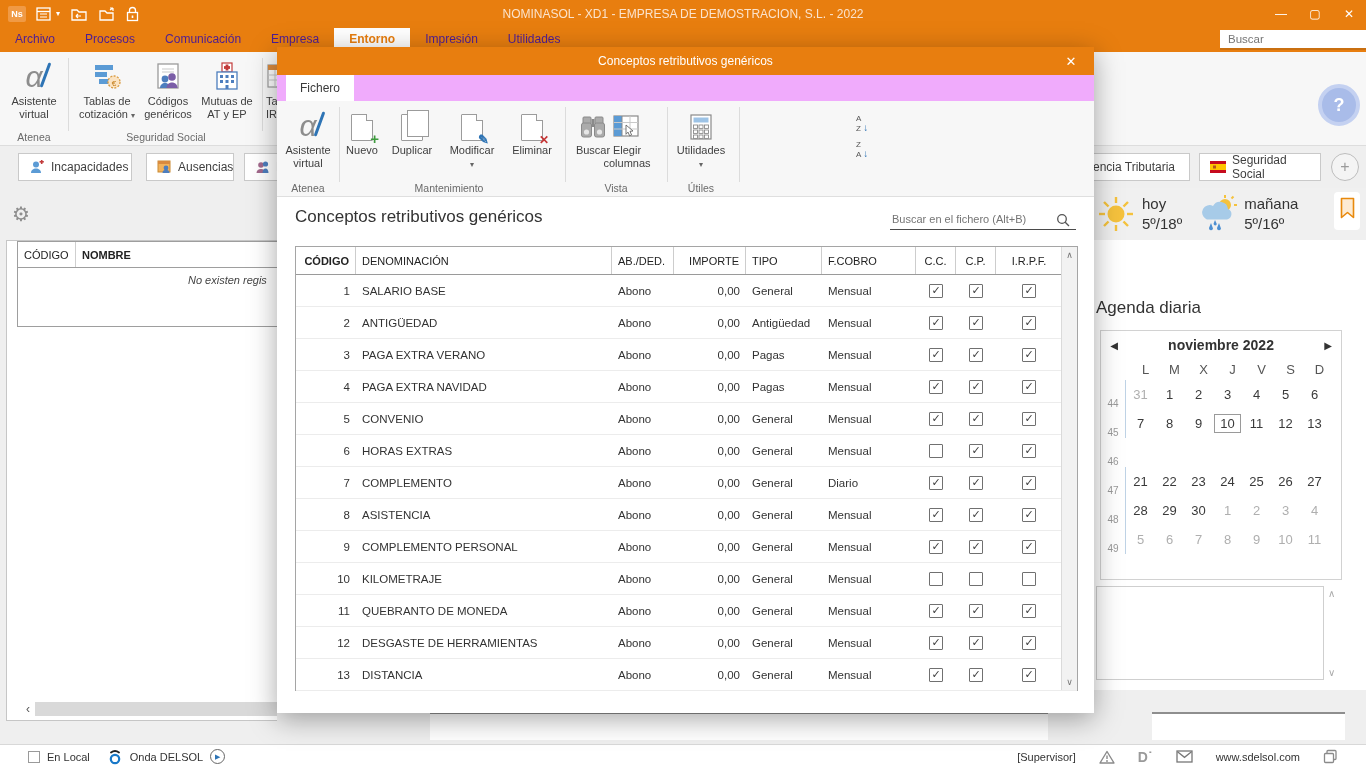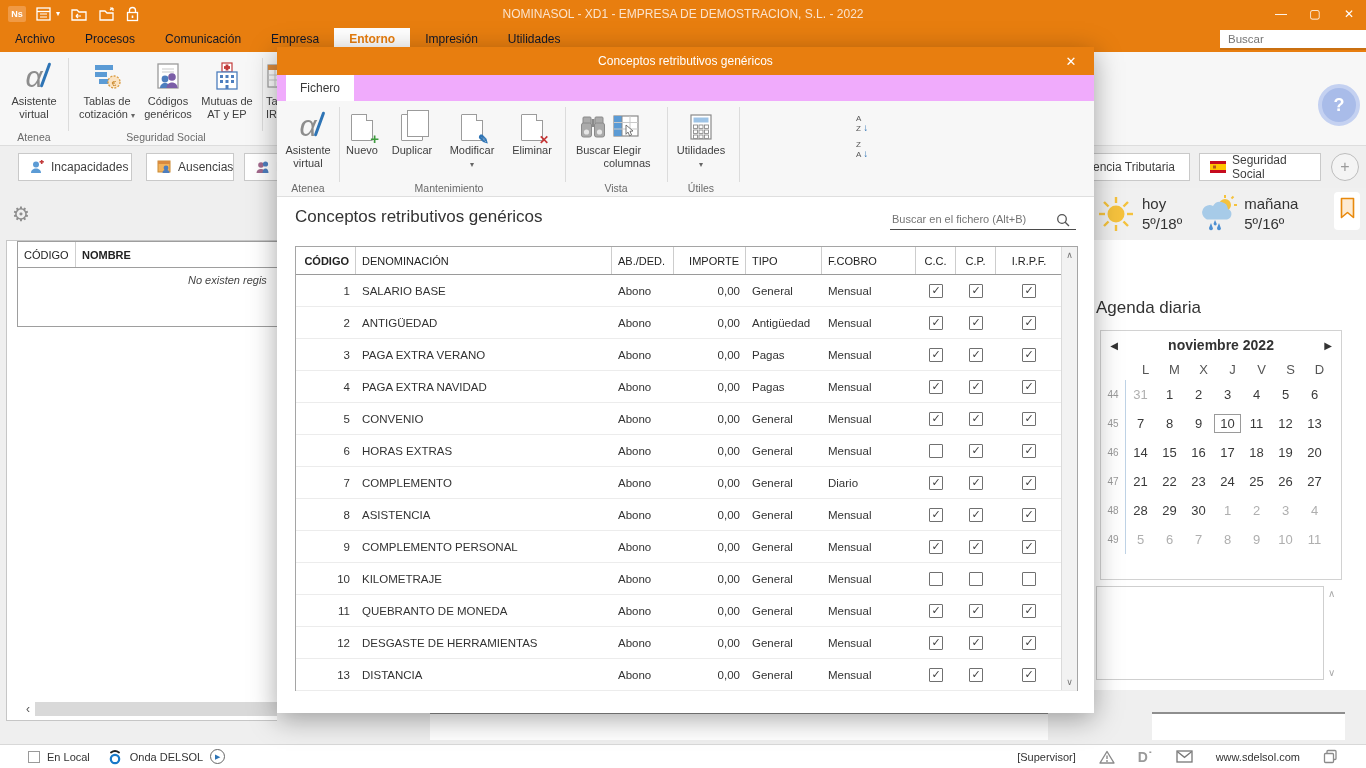--- a/index.html
+++ b/index.html
@@ -8,21 +8,21 @@
   .abs{position:absolute}
   
   .titlebar{left:0;top:0;width:1366px;height:28px;background:#E87E0F;display:flex;align-items:center;color:#fff;z-index:5}
   .tb-icons{display:flex;align-items:center;gap:10px;padding-left:8px}
   .ns-badge{width:18px;height:16px;background:#F09A45;color:#fff;font-size:9px;font-weight:bold;display:flex;align-items:center;justify-content:center;border-radius:2px}
   .tb-title{position:absolute;left:0;right:0;text-align:center;font-size:12px;color:#FBE3CC}
   .win-controls{margin-left:auto;display:flex;z-index:6}
   .win-btn{width:34px;height:28px;display:flex;align-items:center;justify-content:center;font-size:12px;color:#fff}
   
   .menubar{left:0;top:28px;width:1366px;height:24px;background:#E87E0F;display:flex;z-index:5}
-  .menu-item{color:#0f172a;font-size:12px;padding:4px 15px 5px;cursor:default}
+  .menu-item{color:#4c1d95;font-size:12px;padding:4px 15px 5px;cursor:default}
   .menu-item.active{background:#fff;color:#E87E0F;font-weight:bold}
   .top-search{position:absolute;right:0;top:2px;width:146px;height:20px;background:#fff;border:none;border-bottom:2px solid #C96F10;font-size:11.5px;color:#555;padding:0 8px;outline:none}
   
   .main-ribbon{left:0;top:52px;width:1366px;height:94px;background:#F7F7F7;border-bottom:1px solid #DDD;z-index:1}
   .rgrp-label{position:absolute;bottom:2px;left:0;right:0;text-align:center;font-size:10.5px;color:#6A6A6A}
   .rbtn{position:absolute;top:4px;display:flex;flex-direction:column;align-items:center;font-size:11px;color:#3F3F3F;text-align:center;line-height:1.15;cursor:default}
   .rbtn .ric{height:36px;display:flex;align-items:flex-end;justify-content:center;margin-bottom:3px}
   .vsep{position:absolute;top:6px;bottom:14px;width:1px;background:#DCDCDC}
   .caret{color:#666;font-size:8px;line-height:1}
   .alpha{font-size:30px;color:#8D8D8D;font-style:italic;position:relative;line-height:1}
@@ -90,21 +90,21 @@
   .weather{left:1094px;top:188px;width:272px;height:52px;background:#F0F0F0;display:flex;align-items:center;z-index:1}
   .wx-label{font-size:15px;color:#333;line-height:1.35}
   .bookmark-box{position:absolute;right:6px;top:4px;width:26px;height:38px;background:#fff;border-radius:4px;display:flex;align-items:flex-start;justify-content:center;padding-top:5px}
   .agenda-title{left:1096px;top:298px;font-size:17px;color:#333;z-index:1}
   .calendar{left:1100px;top:330px;width:242px;height:250px;background:#fff;border:1px solid #D2D2D2;z-index:1;font-size:13px}
   .cal-head{display:flex;align-items:center;height:28px;padding:0 6px}
   .cal-month{flex:1;text-align:center;font-weight:bold;color:#333;font-size:14px}
   .cal-arrow{color:#333;font-size:10px;width:14px;text-align:center}
   .cal-dayheads{display:flex;padding-left:30px;color:#555}
   .dayhead{width:29px;text-align:center;font-size:13px;padding:3px 0}
-  .calrow{display:flex;align-items:center;height:29px}
+  .calrow{display:flex;align-items:flex-end;height:29px}
   .wknum{width:24px;text-align:center;font-size:10px;color:#999}
   .days{display:flex;border-left:1px solid #BFD3E6;height:100%;align-items:center}
   .day{width:29px;text-align:center;color:#3A3A3A}
   .day.muted{color:#AFAFAF}
   .day.sel{outline:1px solid #9A9A9A;outline-offset:-1px;padding:2px 0;width:27px;margin:0 1px}
   .note-box{left:1096px;top:586px;width:228px;height:94px;background:#fff;border:1px solid #CFCFCF;z-index:1}
   .note-arrows{left:1328px;top:588px;height:90px;display:flex;flex-direction:column;justify-content:space-between;color:#ABABAB;font-size:10px;z-index:1}
   
   .bg-strip{background:#fff;border-top:2px solid #8E8E8E;height:28px;z-index:2}
   
@@ -398,29 +398,20 @@
           <span class="day">8</span>
           <span class="day">9</span>
           <span class="day sel">10</span>
           <span class="day">11</span>
           <span class="day">12</span>
           <span class="day">13</span>
         </div>
       </div>
       <div class="calrow">
         <span class="wknum">46</span>
-        <div class="days">
-          <span class="day">14</span>
-          <span class="day">15</span>
-          <span class="day">16</span>
-          <span class="day">17</span>
-          <span class="day">18</span>
-          <span class="day">19</span>
-          <span class="day">20</span>
-        </div>
       </div>
       <div class="calrow">
         <span class="wknum">47</span>
         <div class="days">
           <span class="day">21</span>
           <span class="day">22</span>
           <span class="day">23</span>
           <span class="day">24</span>
           <span class="day">25</span>
           <span class="day">26</span>

